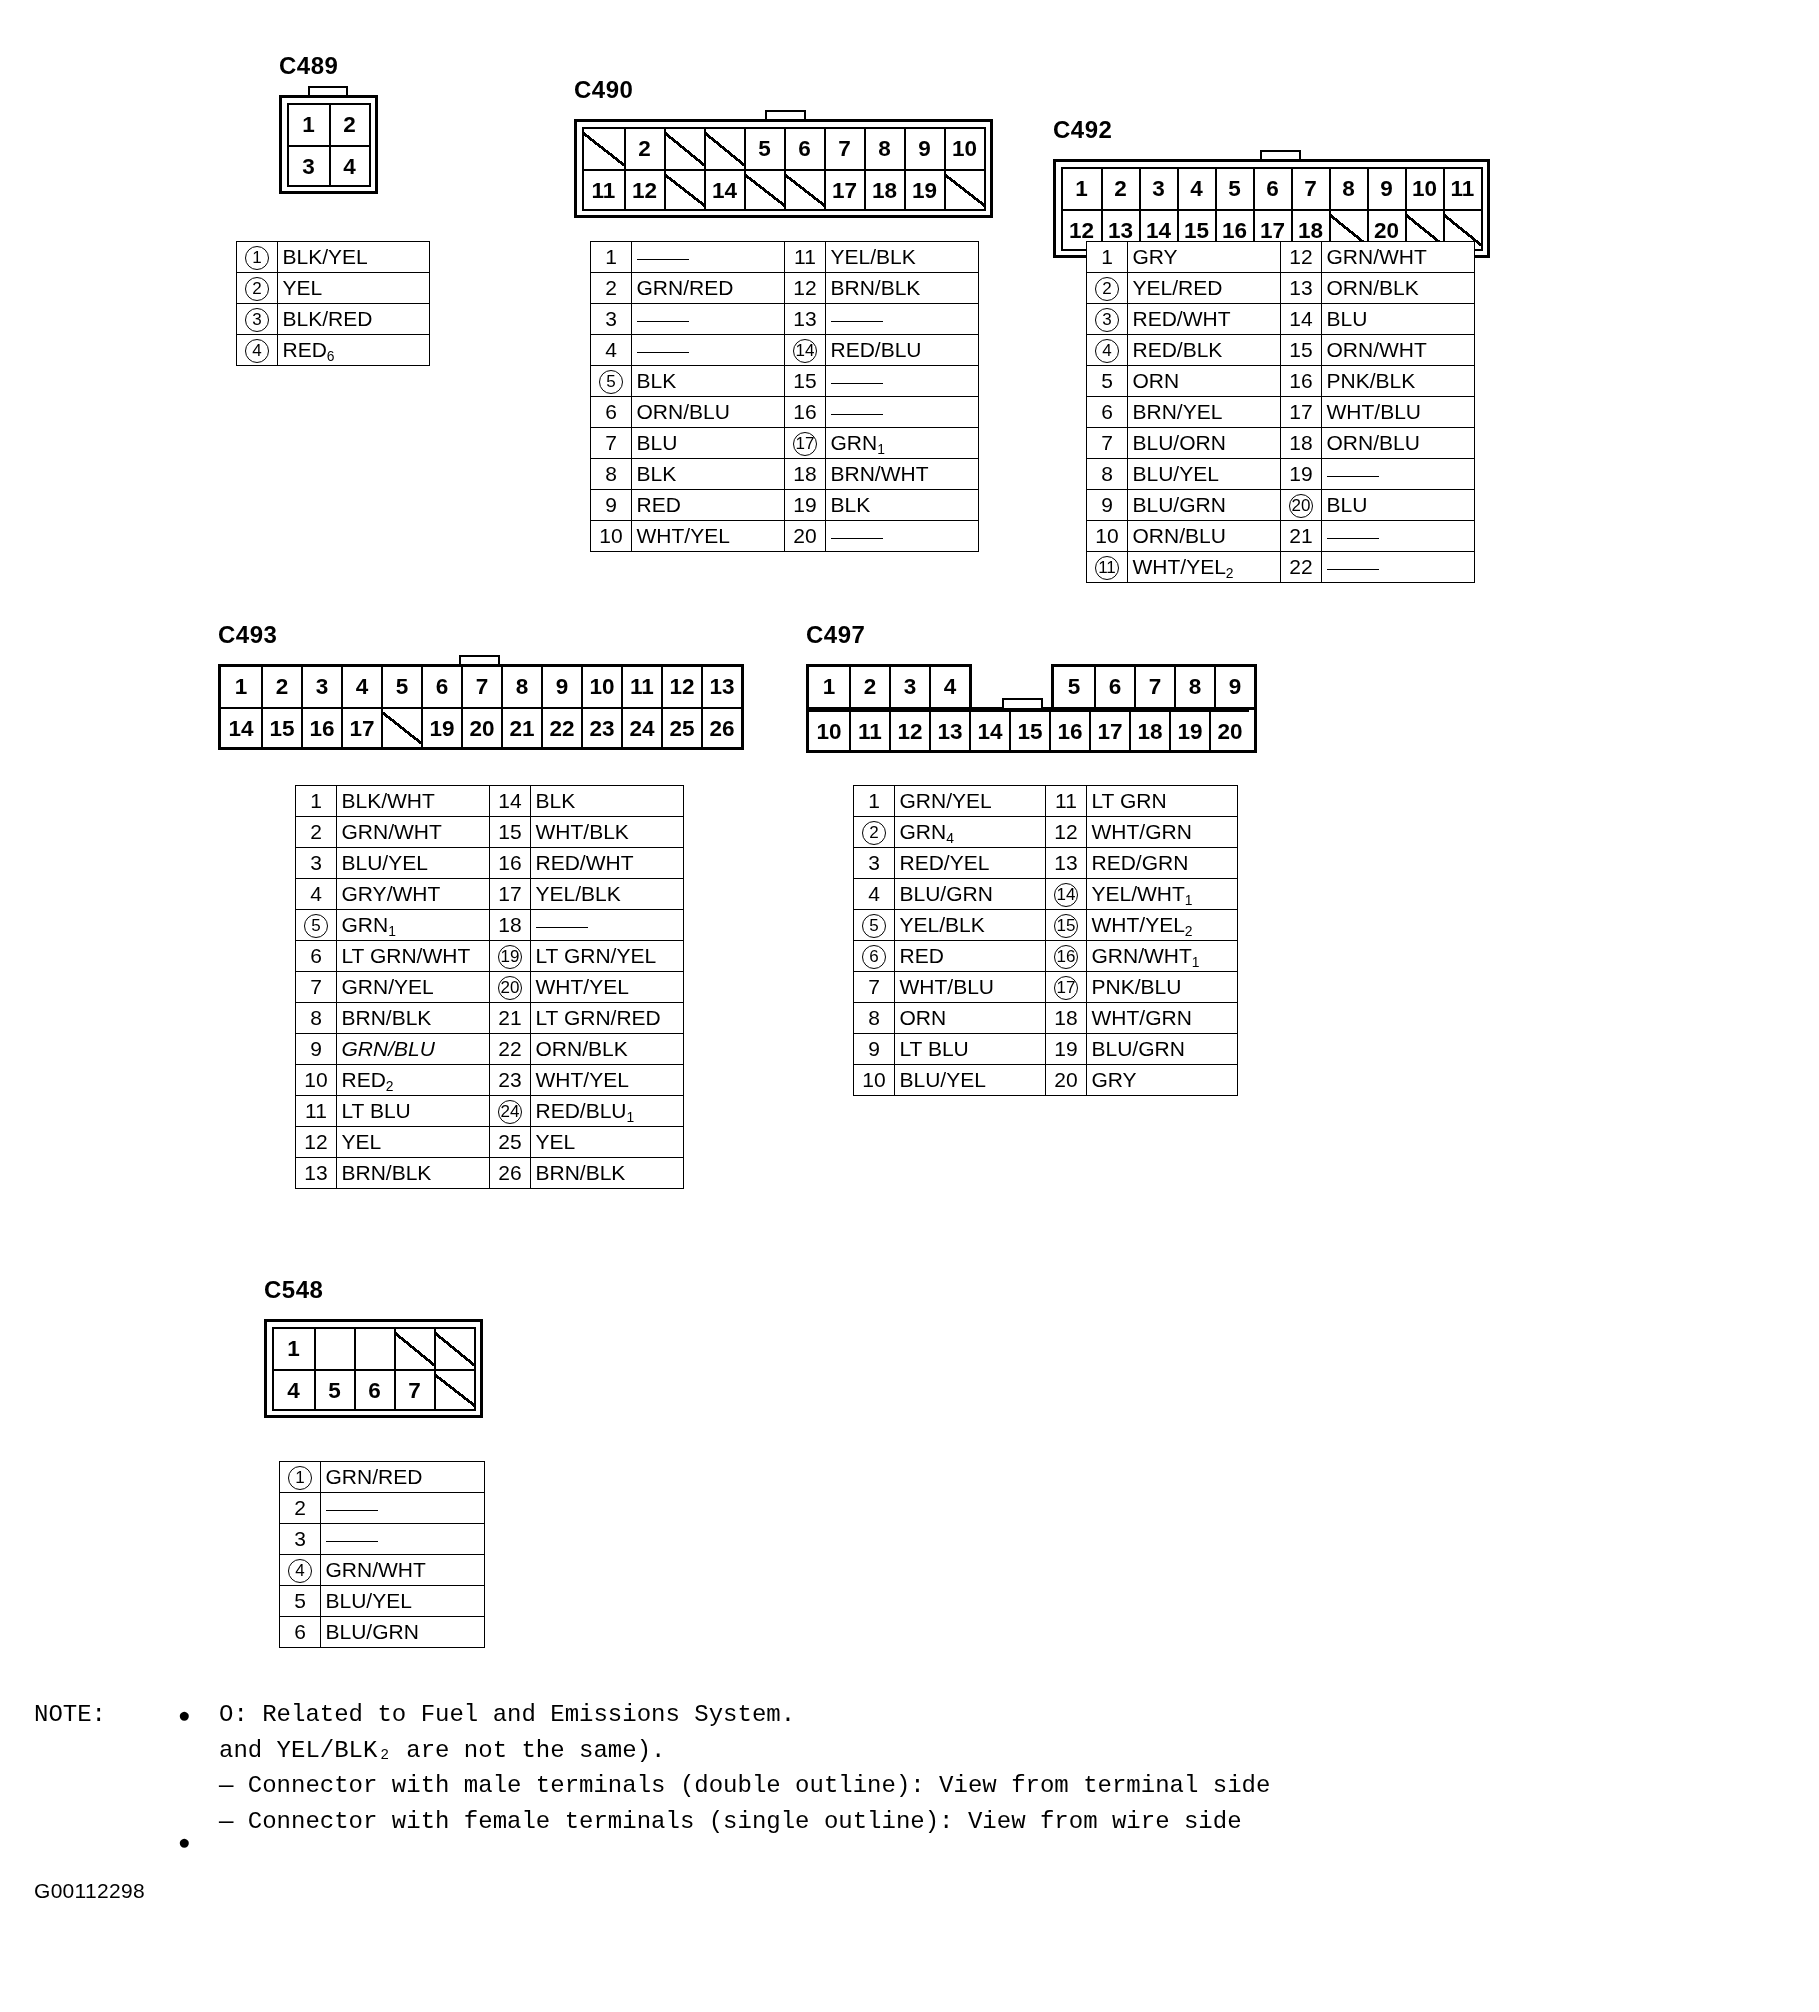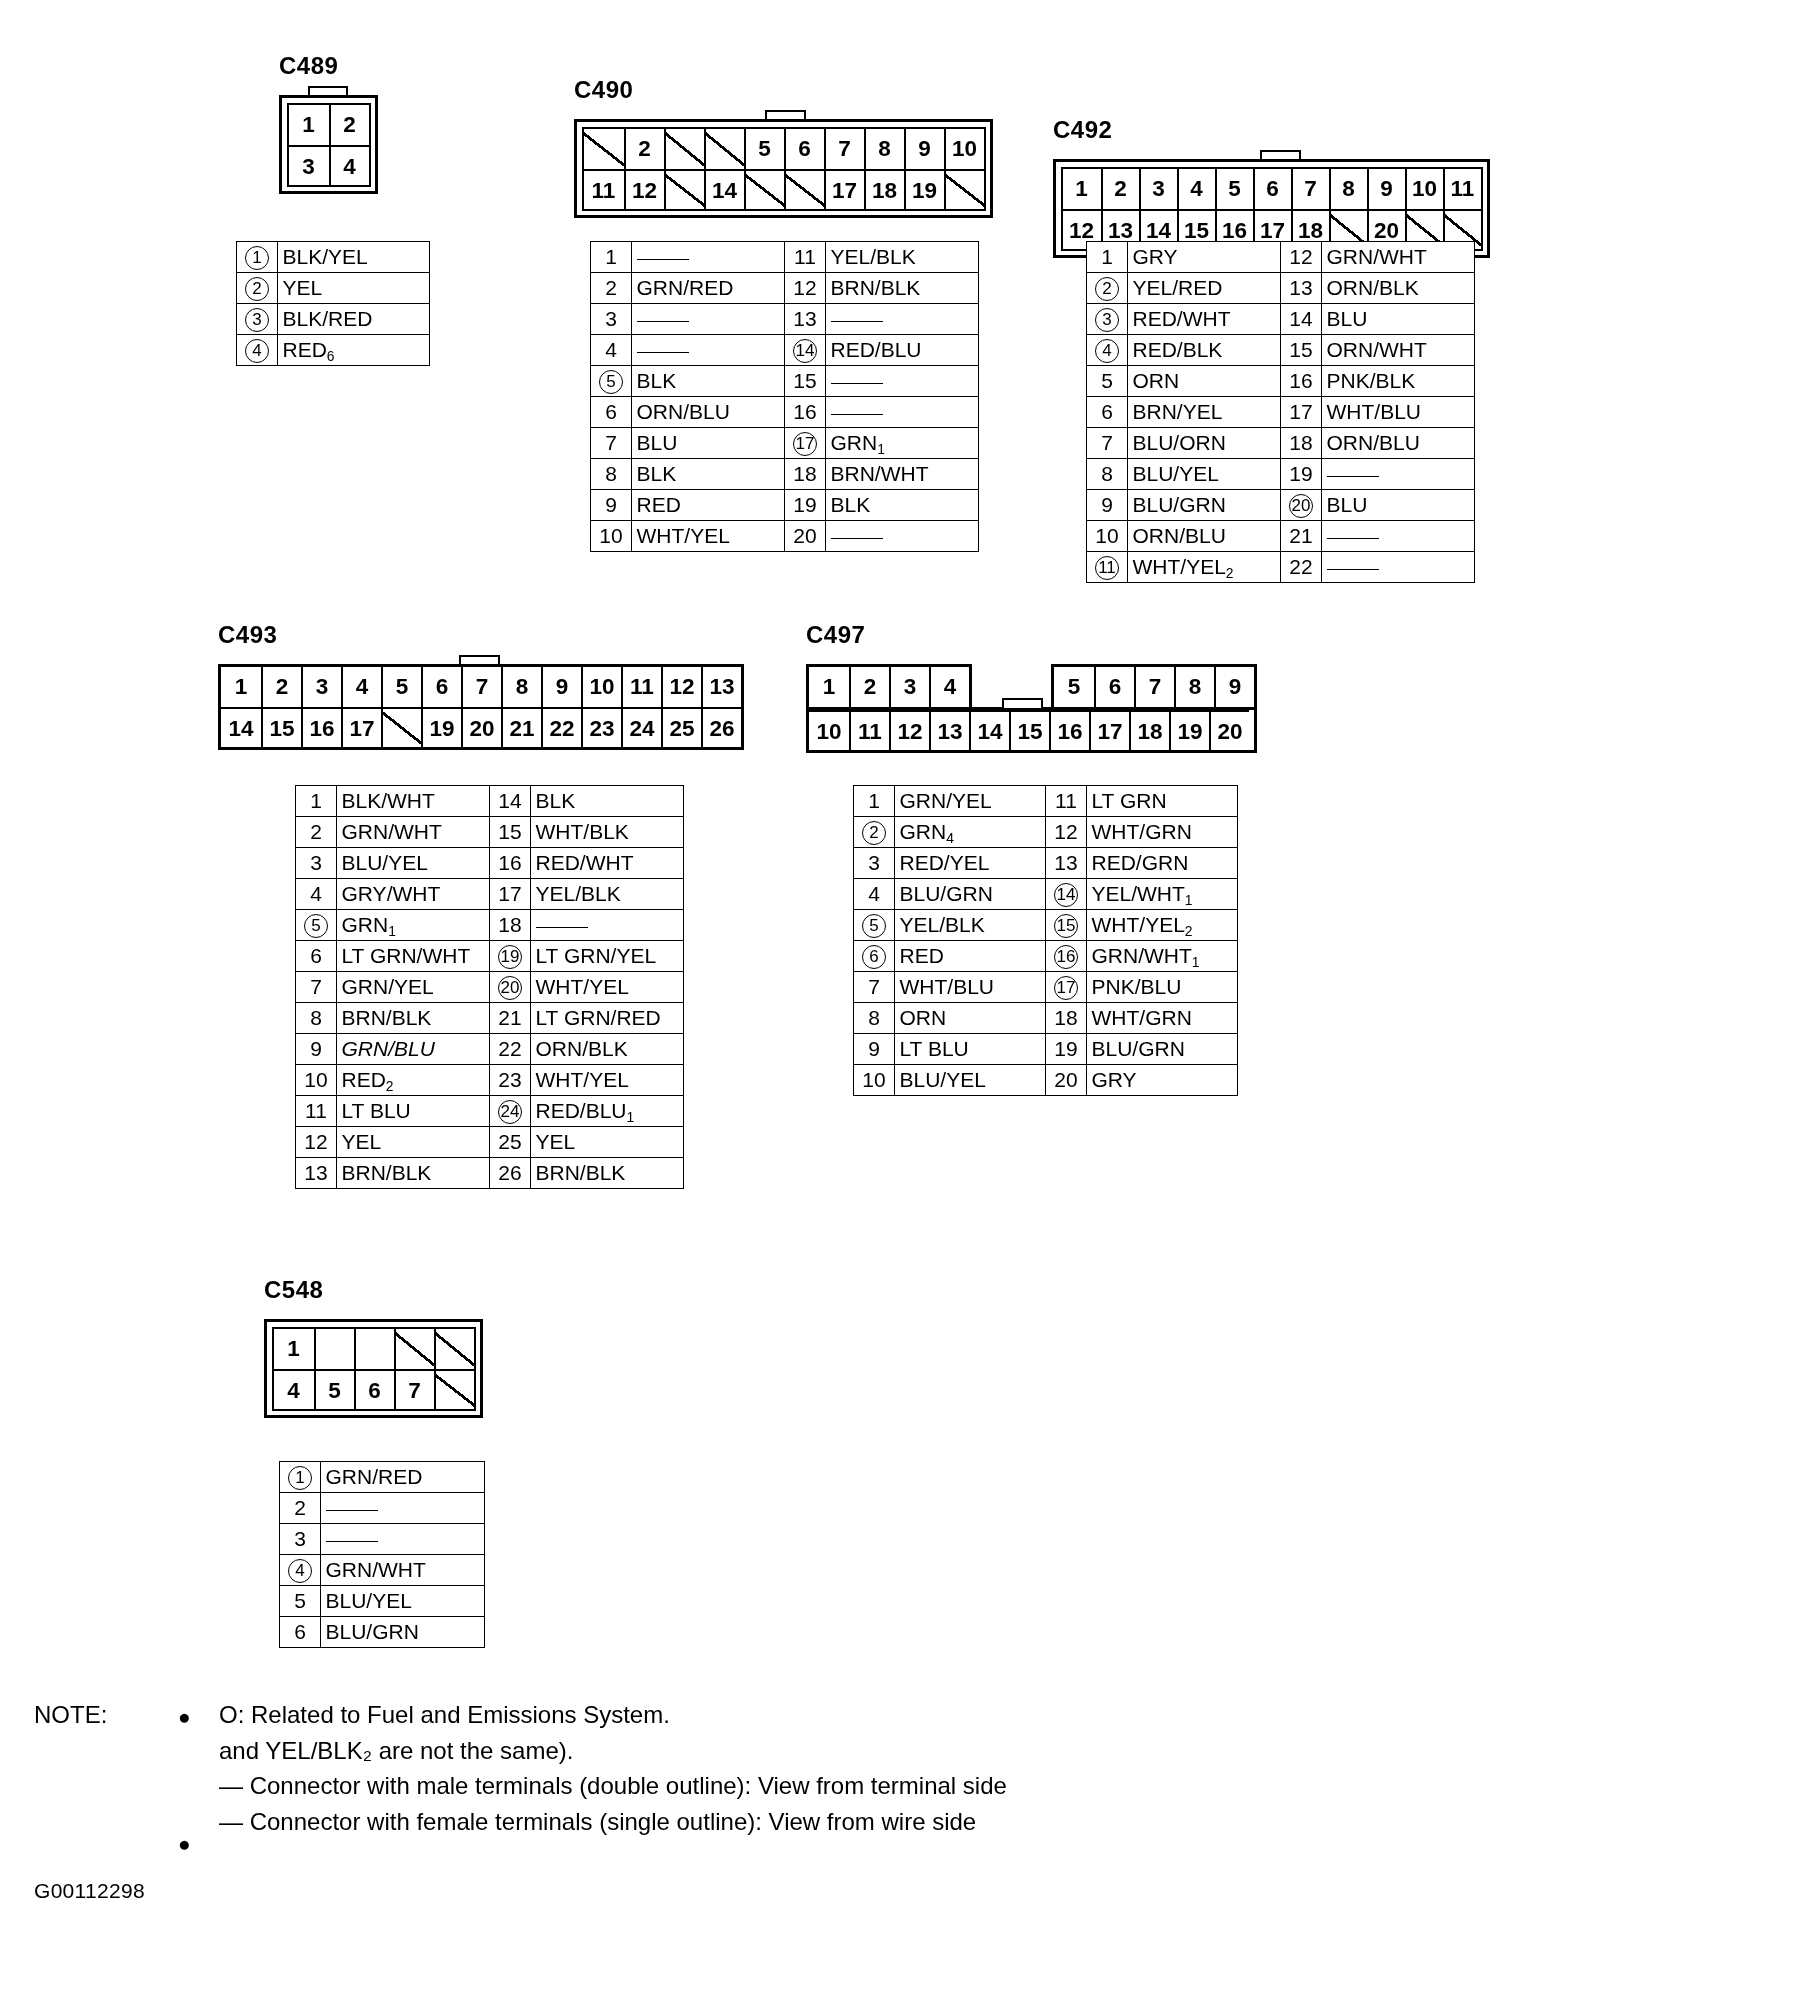--- a/index.html
+++ b/index.html
@@ -681,21 +681,21 @@
           <td class="val" style="width: 164px;"><span>BLU/YEL</span></td>
         </tr>
         <tr>
           <td class="num"><span>6</span></td>
           <td class="val" style="width: 164px;"><span>BLU/GRN</span></td>
         </tr>
       </tbody>
     </table>
 </div>
 
-<div class="note" style="left:34px; top:1697px; width:1737px;">
+<div class="note" style="left:34px; top:1697px; width:1737px;font-family:Liberation Mono, monospace;">
   <span class="note-label">NOTE:</span>
   <span class="note-bullet" style="left:144px; top:3.6px;">●</span>
   <div style="margin-left:185px;">
     <div class="note-line">O: Related to Fuel and Emissions System.</div>
     <div class="note-line">and YEL/BLK₂ are not the same).</div>
   </div>
   <span class="note-bullet" style="left:144px; top:131px;">●</span>
   <div style="margin-left:185px;">
     <div class="note-line">— Connector with male terminals (double outline): View from terminal side</div>
     <div class="note-line">— Connector with female terminals (single outline): View from wire side</div>

